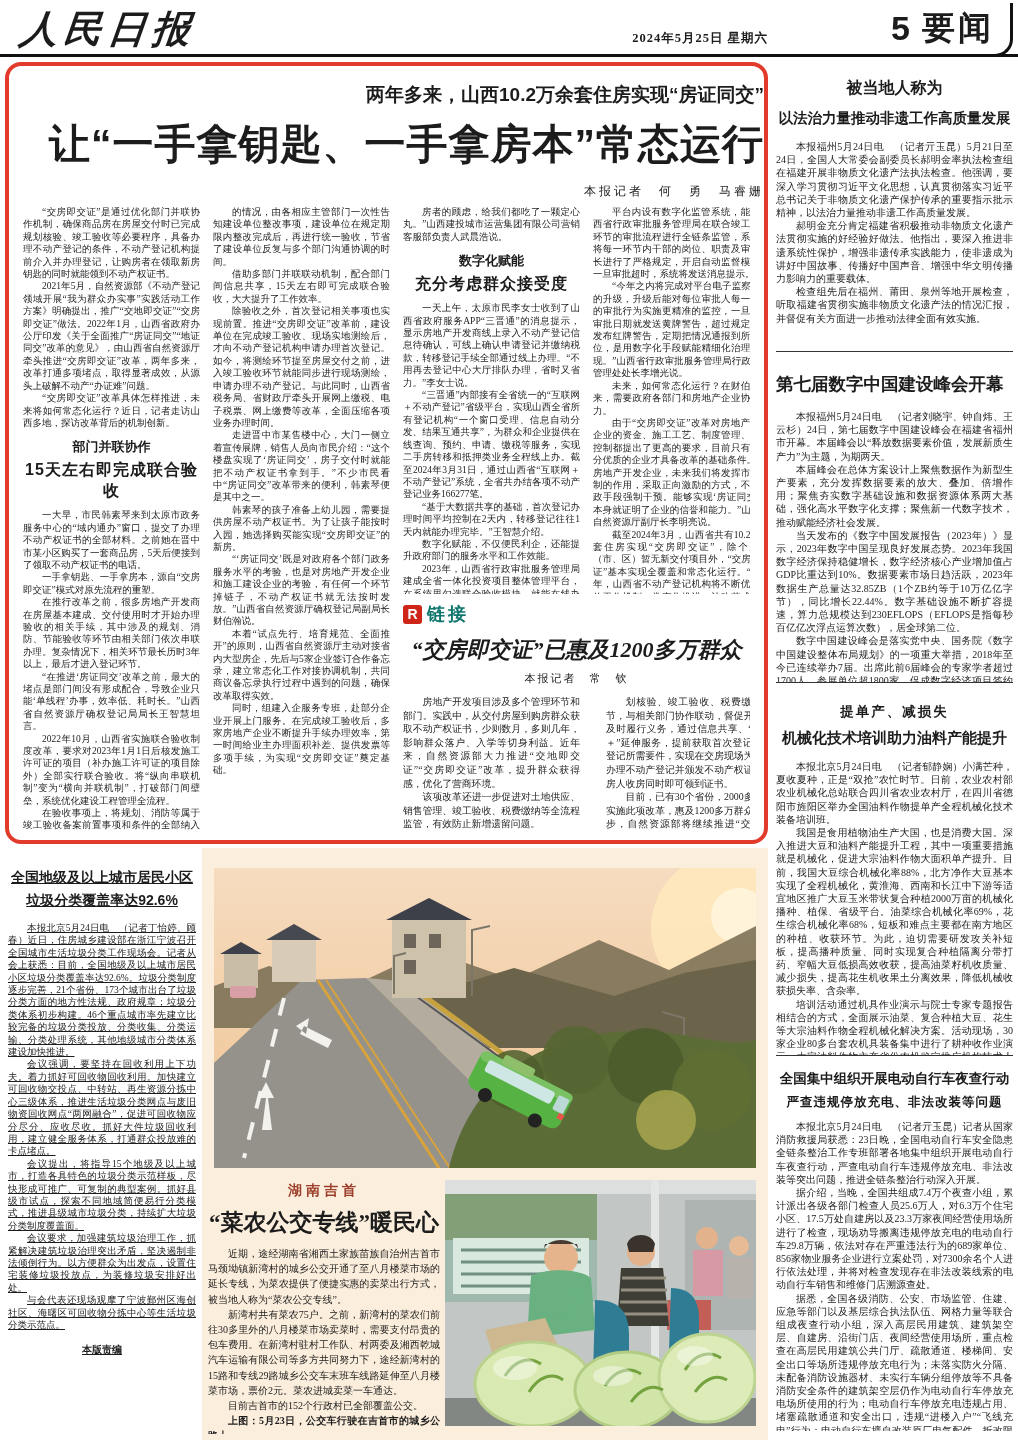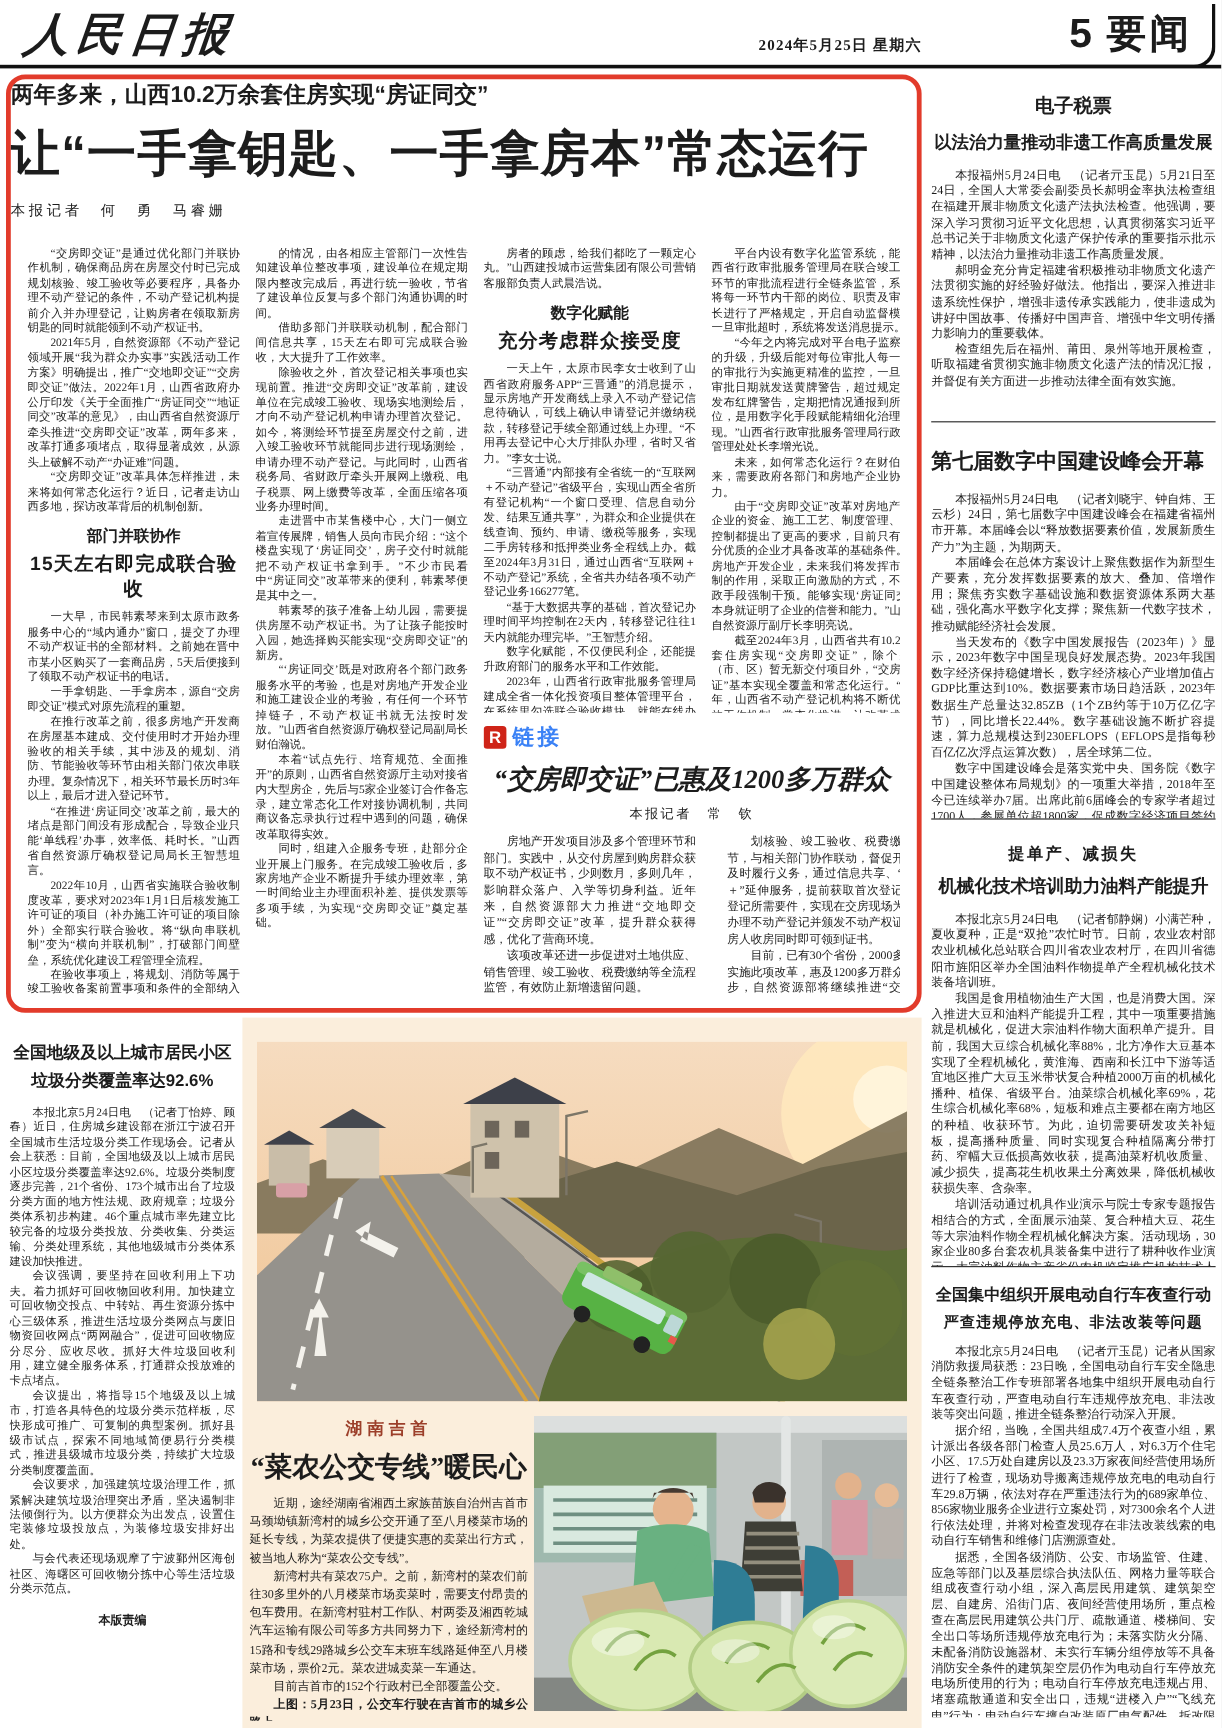--- a/index.html
+++ b/index.html
@@ -17,21 +17,21 @@
   .page-badge { position:absolute; right:5px; top:3px; height:54px; padding:0 16px 0 8px;
                 border-right:3px solid #111; border-bottom:3px solid #111;
                 border-bottom-right-radius:18px; display:flex; align-items:center; gap:12px; }
   .page-num { font-size:34px; font-weight:900; font-family:"Liberation Sans",sans-serif; }
   .section-name { font-size:33px; font-weight:900; font-family:"Liberation Sans",sans-serif;
                   letter-spacing:3px; }
 
   
   .lead-box { position:absolute; left:5px; top:62px; width:763px; height:782px;
               border:4px solid #e23b2b; border-radius:16px; background:#fff; overflow:hidden; }
-  .lead-head { text-align:left; padding-top:0; }
+  .lead-head { text-align:right; padding-top:16px; }
   .lead-kicker { font-size:19px; font-weight:bold; font-family:"Liberation Sans",sans-serif; }
   .lead-headline { font-size:41px; font-weight:900; font-family:"Liberation Sans",sans-serif;
                    margin-top:9px; letter-spacing:1px; }
   .lead-byline { font-size:12px; margin-top:11px; letter-spacing:3px; }
   .lead-cols { position:absolute; left:14px; right:14px; top:140px; bottom:10px;
                display:flex; gap:13px; }
   .lcol { width:177px; flex:0 0 auto; overflow:hidden; }
   .lcol-wide { flex:1; display:flex; flex-direction:column; overflow:hidden; }
   .lcol-pair { display:flex; gap:13px; height:388px; overflow:hidden; flex:0 0 auto; }
   .lcol-pair .lcol { height:100%; }
@@ -40,21 +40,21 @@
   .sh-kicker { display:block; font-size:13px; font-weight:bold; }
   .sh-title { display:block; font-size:16px; font-weight:900; margin-top:4px;
               font-family:"Liberation Sans",sans-serif; letter-spacing:1px; }
 
   
   .link-section { flex:1; overflow:hidden; }
   .link-badge-row { display:flex; align-items:center; gap:5px; margin:8px 0 2px; }
   .link-r { background:#cf2418; color:#fff; font-weight:900; font-size:14px; width:19px;
             height:19px; display:flex; align-items:center; justify-content:center;
             border-radius:3px; font-family:"Liberation Sans",sans-serif; }
-  .link-word { color:#3b82f6; font-size:18px; font-weight:900; letter-spacing:3px;
+  .link-word { color:#0f766e; font-size:18px; font-weight:900; letter-spacing:3px;
                font-family:"Liberation Sans",sans-serif; }
   .link-title { text-align:center; font-size:22px; font-weight:900; margin:9px 0 6px;font-style:italic; }
   .link-byline { text-align:center; font-size:11px; letter-spacing:2px; margin-bottom:9px; }
   .link-cols { display:flex; gap:26px; }
   .link-cols .lcol .para { font-size:9.8px; line-height:13.6px; color:#222; }
 
   
   .sidebar { position:absolute; left:776px; top:62px; width:237px; height:1376px;
              display:flex; flex-direction:column; }
   .sb-article { overflow:hidden; }
@@ -68,21 +68,21 @@
                 letter-spacing:2px; }
   .sb3 .sb-title { text-align:center; font-weight:900; font-size:15px; margin:8px 0 12px;
                    font-family:"Liberation Sans",sans-serif; }
   .sb4 .sb-title { text-align:center; font-weight:900; font-size:13.5px; margin:14px 0 6px;
                    font-family:"Liberation Sans",sans-serif; }
   .sb4 .sb-subtitle { text-align:center; font-weight:bold; font-size:12.5px; margin-bottom:9px;
                       letter-spacing:1px; }
   .sb-body .para { font-size:10px; line-height:13.2px; }
 
   
-  .waste { position:absolute; left:8px; top:850px; width:188px; height:588px; overflow:hidden; }
+  .waste { position:absolute; left:8px; top:850px; width:188px; height:588px; overflow:hidden;text-decoration:underline; }
   .waste-title { text-align:center; font-weight:900; font-size:14px; line-height:23px;
                  margin:16px 0 10px; font-family:"Liberation Sans",sans-serif; }
   .waste .para { font-size:9.5px; line-height:12.4px; }
   .editors { text-align:center; font-size:10px; font-weight:bold; margin-top:12px; }
 
   
   .feature { position:absolute; left:202px; top:848px; width:566px; height:592px;
              background:#fbeedc; }
   .photo1 { position:absolute; left:12px; top:20px; width:542px; height:300px; overflow:hidden; }
   .photo2 { position:absolute; left:243px; top:332px; width:311px; height:246px; overflow:hidden; }
@@ -196,21 +196,21 @@
                 <p class="para">目前，已有30个省份，2000多个县市实施此项改革，惠及1200多万群众。下一步，自然资源部将继续推进“交房即交证”常态化运行，不断增进民生福祉。</p>
               </div>
           </div>
         </div>
       </div>
     </div>
   </div>
 
   <div class="sidebar">
     <div class="sb-article sb1">
-      <div class="sb-kicker">电子税票</div>
+      <div class="sb-kicker">被当地人称为</div>
       <div class="sb-title">以法治力量推动非遗工作高质量发展</div>
       <div class="sb-body">
           <p class="para">本报福州5月24日电　（记者亓玉昆）5月21日至24日，全国人大常委会副委员长郝明金率执法检查组在福建开展非物质文化遗产法执法检查。他强调，要深入学习贯彻习近平文化思想，认真贯彻落实习近平总书记关于非物质文化遗产保护传承的重要指示批示精神，以法治力量推动非遗工作高质量发展。</p>
           <p class="para">郝明金充分肯定福建省积极推动非物质文化遗产法贯彻实施的好经验好做法。他指出，要深入推进非遗系统性保护，增强非遗传承实践能力，使非遗成为讲好中国故事、传播好中国声音、增强中华文明传播力影响力的重要载体。</p>
           <p class="para">检查组先后在福州、莆田、泉州等地开展检查，听取福建省贯彻实施非物质文化遗产法的情况汇报，并督促有关方面进一步推动法律全面有效实施。</p>
         </div>
     </div>
     <div class="sb-rule"></div>
     <div class="sb-article sb2">
       <div class="sb-title">第七届数字中国建设峰会开幕</div>

